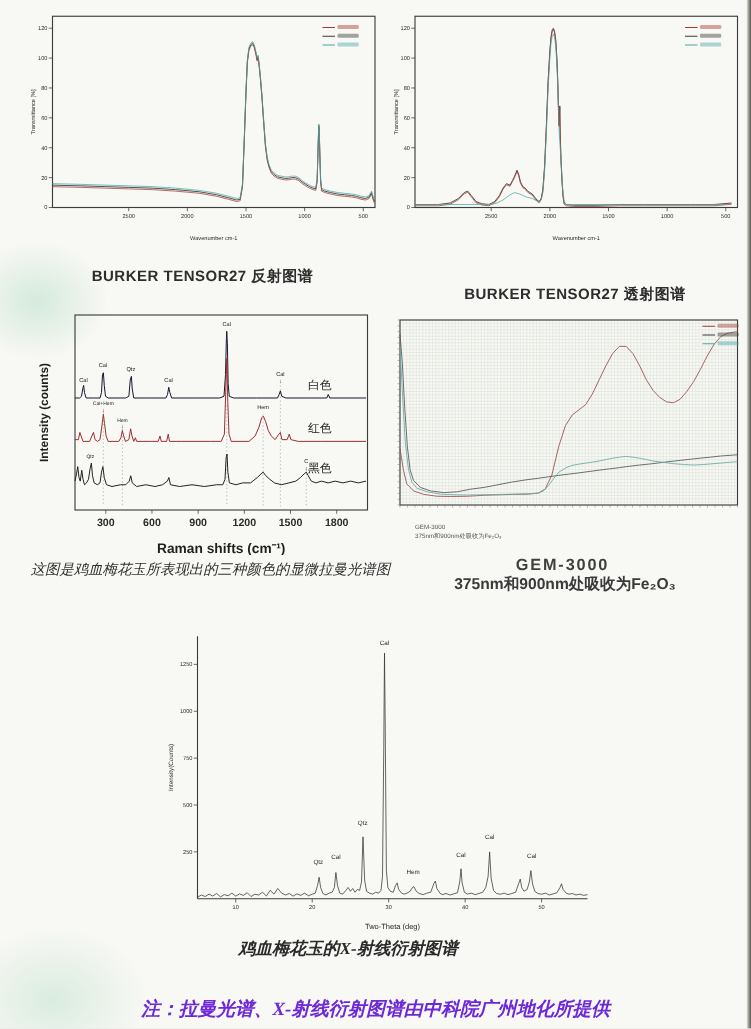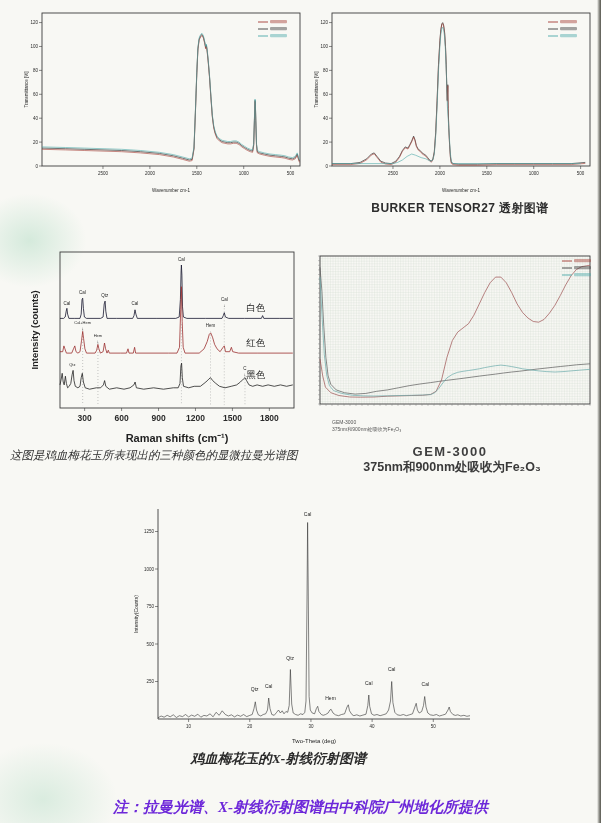--- a/index.html
+++ b/index.html
@@ -1,21 +1,21 @@
 <!DOCTYPE html>
 <html><head>
 <meta charset="utf-8">
 <style>
   html,body{margin:0;padding:0;background:#e8e8e4;}
   .page{position:relative;width:601px;height:823px;background:#f8f8f4;overflow:hidden;
         font-family:"Liberation Sans",sans-serif;}
   figure.chart{position:absolute;margin:0;padding:0;}
   figure.chart svg{width:100%;height:100%;display:block;}
   .cap-ftir{position:absolute;font-weight:bold;font-size:12px;color:#2d2d2d;text-align:center;letter-spacing:.4px;}
-  .raman-note{position:absolute;font-family:"Liberation Serif",serif;font-size:11.5px;color:#2f2f2f;text-align:left;font-style:italic;}
+  .raman-note{position:absolute;font-family:"Liberation Serif",serif;font-size:11.5px;color:#2f2f2f;text-align:right;font-style:italic;}
   .gem-small{position:absolute;font-size:5px;color:#555;line-height:1.3;}
   .gem-cap1{position:absolute;text-align:center;font-size:13px;letter-spacing:1.5px;color:#3f3f3f;font-weight:bold;}
   .gem-cap2{position:absolute;text-align:center;font-size:12.5px;color:#3a3a3a;font-weight:bold;}
   .xrd-cap{position:absolute;left:0;width:557px;text-align:center;font-family:"Liberation Serif",serif;
            font-size:13.5px;font-weight:bold;color:#2b2b2b;font-style:italic;}
   .xrd-note{position:absolute;left:0;width:601px;text-align:center;font-family:"Liberation Serif",serif;
            font-size:15px;font-weight:bold;color:#6d28d9;font-style:italic;}
   .scan-edge{position:absolute;right:0;top:0;width:4px;height:100%;
              background:linear-gradient(to right,rgba(0,0,0,0),#90908a 55%,#57574f);}
   .tint{position:absolute;pointer-events:none;}
@@ -105,21 +105,22 @@
             <rect x="248" y="12" width="17" height="3.2" rx="1" fill="#a43b33" opacity=".45"></rect>
         <line x1="236" y1="21" x2="246" y2="21" stroke="#3a3a3a" stroke-width=".9"></line>
             <rect x="248" y="19" width="17" height="3.2" rx="1" fill="#3a3a3a" opacity=".45"></rect>
         <line x1="236" y1="28" x2="246" y2="28" stroke="#49a8a8" stroke-width=".9"></line>
             <rect x="248" y="26" width="17" height="3.2" rx="1" fill="#49a8a8" opacity=".45"></rect>
         <text x="149" y="184" font-size="4.5" font-weight="normal" text-anchor="middle" fill="#1f1f1f">Wavenumber cm-1</text>
         <text transform="translate(6,81.5) rotate(-90)" font-size="4.5" font-weight="normal" text-anchor="middle" fill="#1f1f1f">Transmittance [%]</text>
       </svg>
     </figure>
 
-  <div class="cap-ftir" style="left:326px;top:200px;width:268px">BURKER TENSOR27  透射图谱</div>
+  <div class="cap-ftir" style="left:28px;top:213px;width:268px">BURKER TENSOR27  反射图谱</div>
+  <div class="cap-ftir" style="left:326px;top:227px;width:268px">BURKER TENSOR27  透射图谱</div>
 
   <figure class="chart" style="left:28px;top:248px;width:268px;height:196px">
       <svg viewBox="0 0 268 196">
         <rect x="32" y="4" width="234" height="156" fill="none" stroke="#3c3c3c" stroke-width=".9"></rect>
         <line x1="56.631578947368425" y1="160" x2="56.631578947368425" y2="163" stroke="#3c3c3c" stroke-width=".6"></line>
           <text x="56.631578947368425" y="172.5" font-size="8.5" font-weight="bold" text-anchor="middle" fill="#2a2a2a">300</text>
         <line x1="93.57894736842104" y1="160" x2="93.57894736842104" y2="163" stroke="#3c3c3c" stroke-width=".6"></line>
           <text x="93.57894736842104" y="172.5" font-size="8.5" font-weight="bold" text-anchor="middle" fill="#2a2a2a">600</text>
         <line x1="130.5263157894737" y1="160" x2="130.5263157894737" y2="163" stroke="#3c3c3c" stroke-width=".6"></line>
           <text x="130.5263157894737" y="172.5" font-size="8.5" font-weight="bold" text-anchor="middle" fill="#2a2a2a">900</text>

